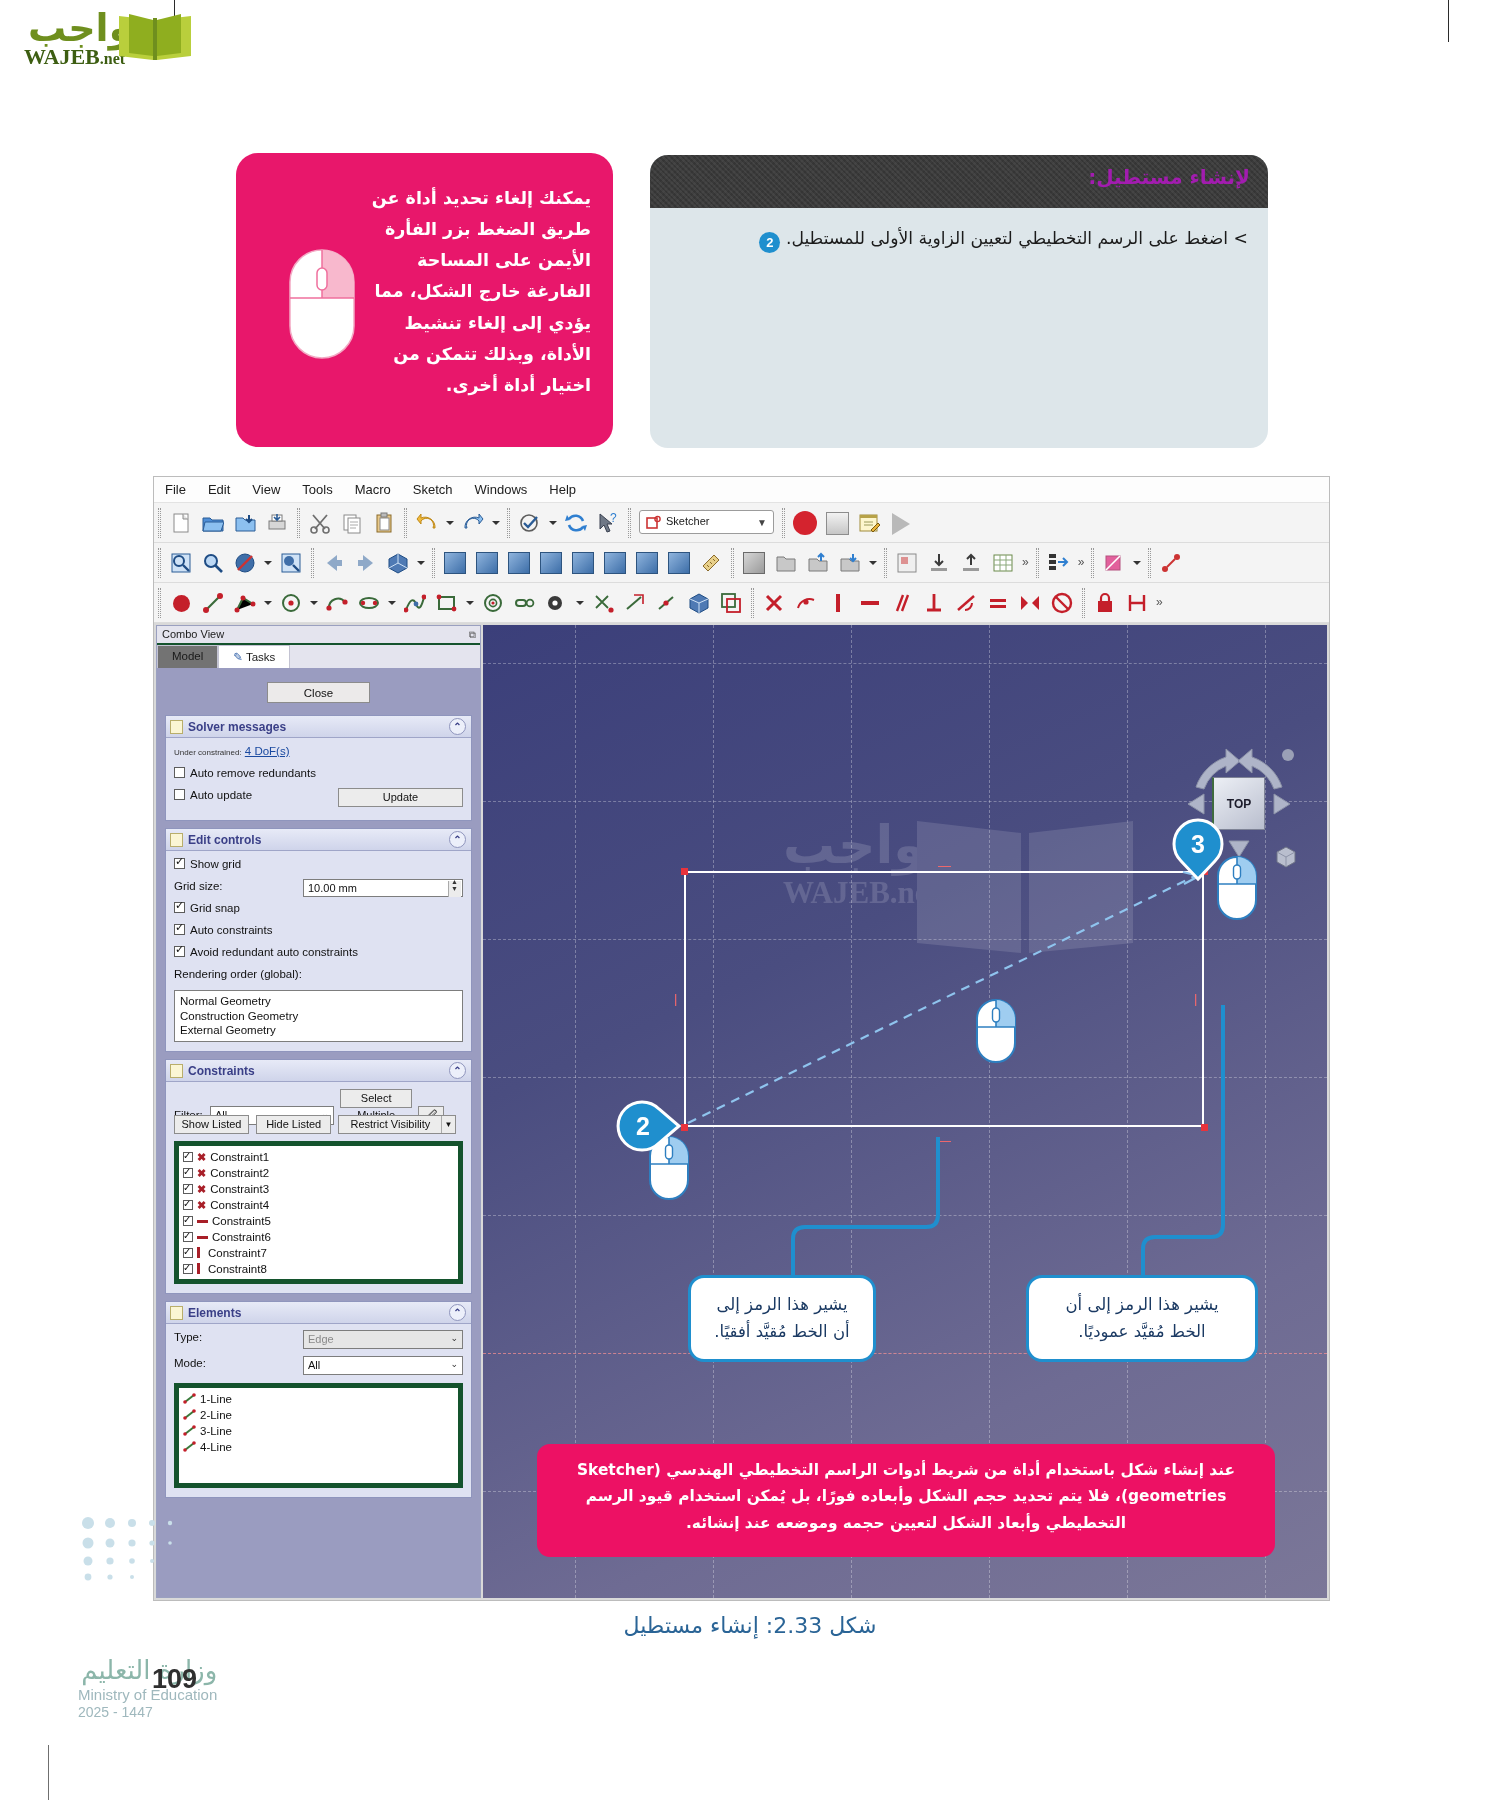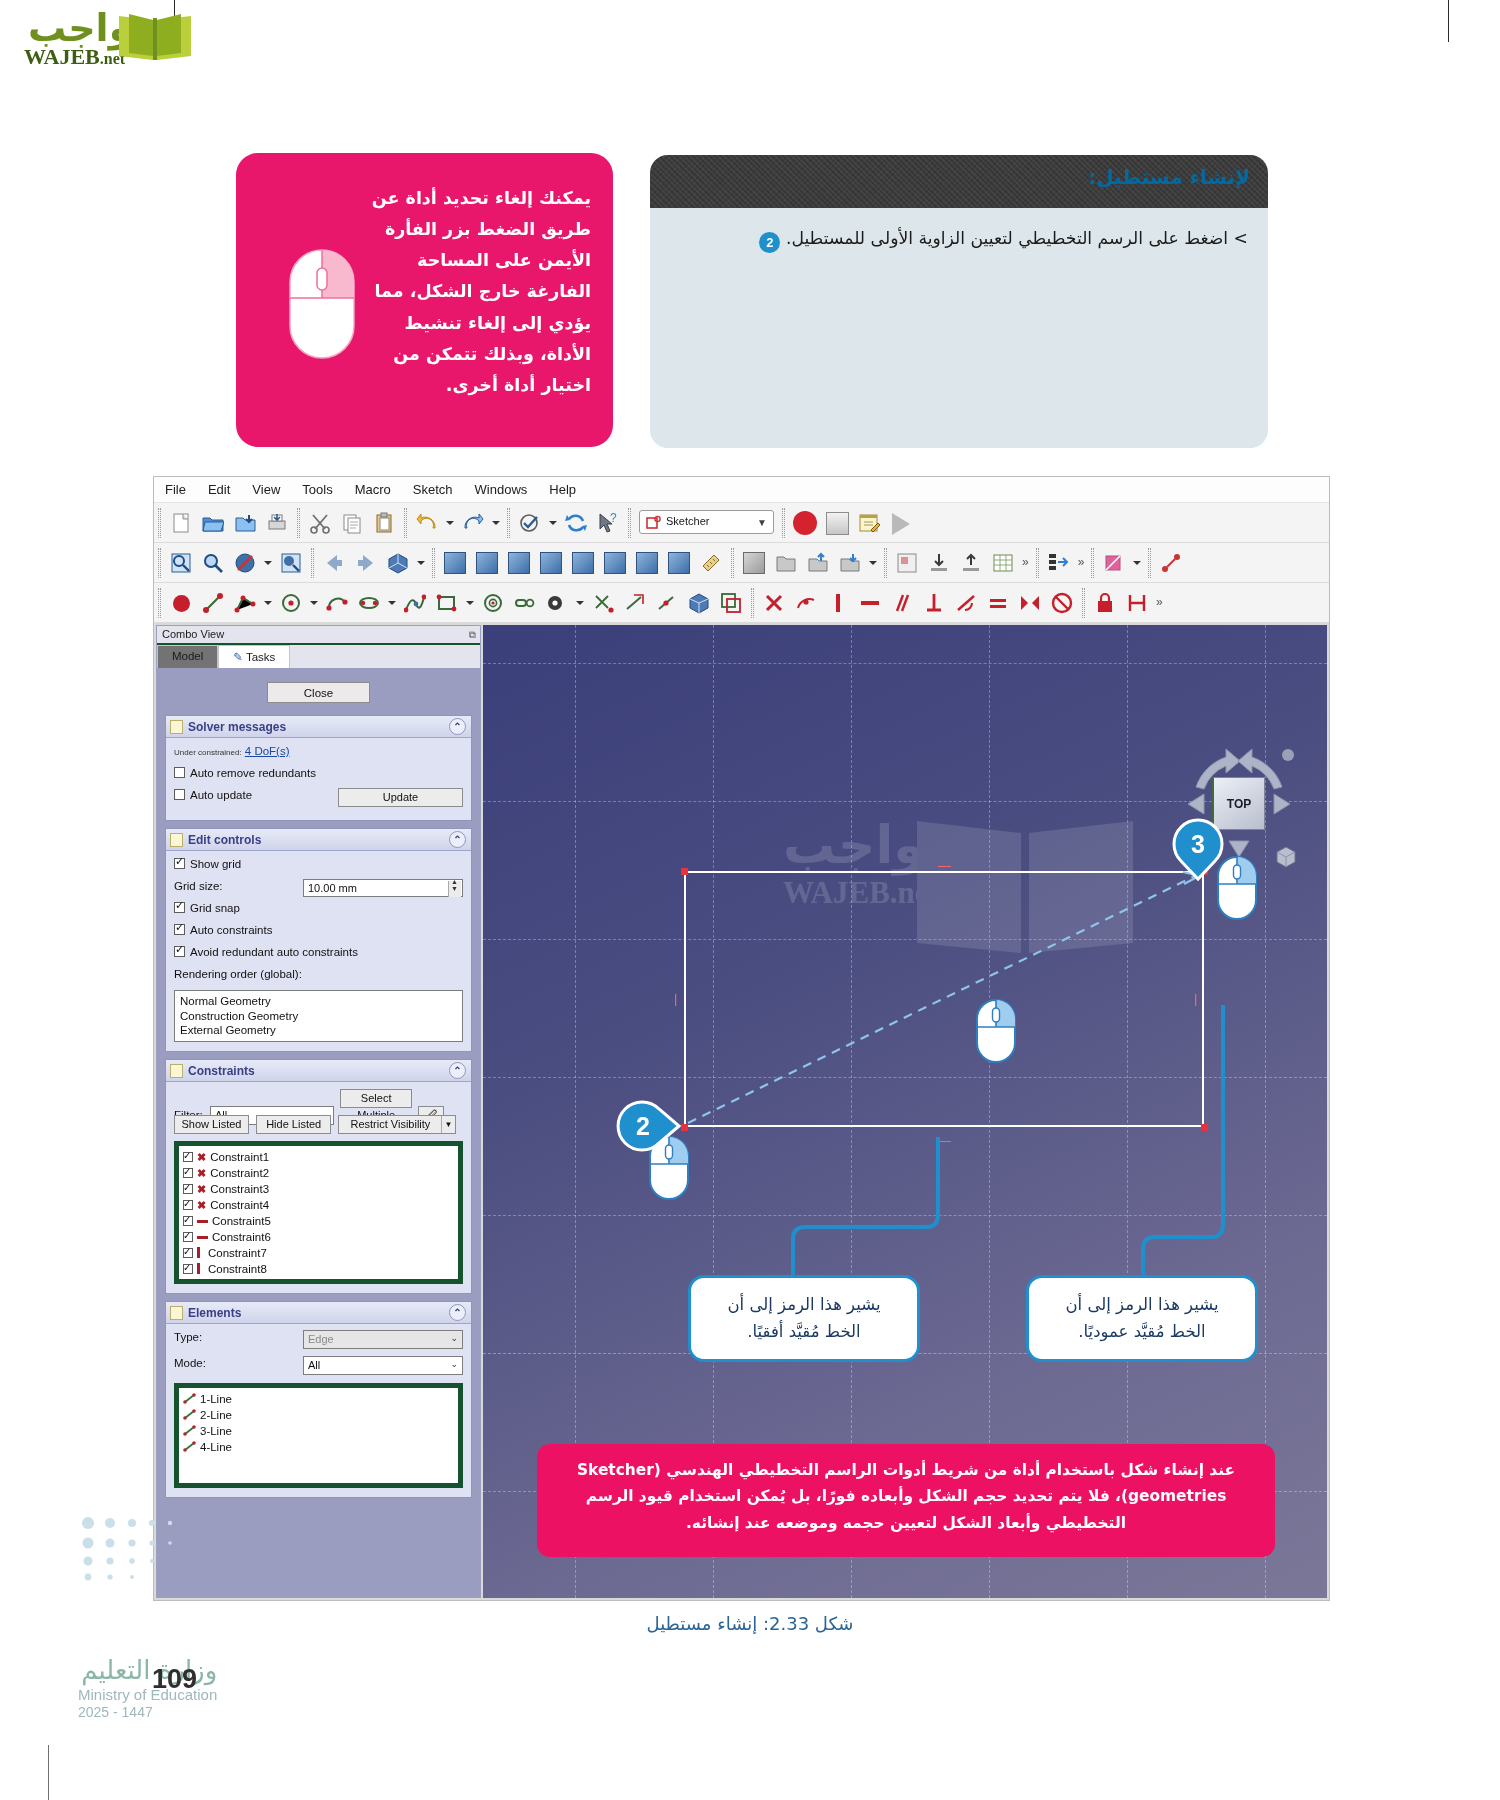--- a/index.html
+++ b/index.html
@@ -42,21 +42,21 @@
     position:absolute; left:650px; top:155px; width:618px; height:293px;
     background:#dde6ea; border-radius:18px; overflow:hidden;
   }
   .steps-header {
     position:absolute; left:0; top:0; width:100%; height:53px;
     background:#3a3a3a; background-image:
       repeating-linear-gradient(45deg, rgba(255,255,255,.055) 0 2px, transparent 2px 4px),
       repeating-linear-gradient(-45deg, rgba(0,0,0,.09) 0 2px, transparent 2px 4px);
   }
   .steps-title {
-    position:absolute; right:18px; top:10px; color:#0369a1; font-size:20px; font-weight:bold;
+    position:absolute; right:18px; top:10px; color:#a21caf; font-size:20px; font-weight:bold;
     direction:rtl; font-family:"DejaVu Sans", sans-serif;
   }
   .steps-body { position:absolute; left:0; top:53px; right:0; bottom:0; padding:16px 20px 0 20px; }
   .step-line {
     direction:rtl; text-align:right; color:#1b1b1b; font-size:17.2px; line-height:1.68;
     font-family:"DejaVu Sans", sans-serif; margin-bottom:9px; position:relative;
   }
   .step-line .arrow { color:#1b1b1b; }
   .badge-sm {
     display:inline-block; width:21px; height:21px; border-radius:50%;
@@ -214,21 +214,21 @@
   .note-pink {
     position:absolute; left:537px; top:1444px; width:738px; height:113px;
     background:#ed1164; border-radius:13px; color:#fff;
     font-size:15.4px; line-height:1.72; font-weight:bold; direction:rtl; text-align:center;
     padding:13px 20px; font-family:"DejaVu Sans", sans-serif;
   }
 
   
   .caption {
     position:absolute; left:0; top:1613px; width:1500px; text-align:center;
-    color:#2a6496; font-size:18px; direction:rtl; font-family:"DejaVu Sans", sans-serif;
+    color:#2a6496; font-size:22px; direction:rtl; font-family:"DejaVu Sans", sans-serif;
   }
 
   
   .foot-dots { position:absolute; left:80px; top:1515px; width:180px; height:75px; }
   .moe { position:absolute; left:78px; top:1655px; }
   .moe-ar { font-size:26px; color:#8cb6aa; font-family:"DejaVu Sans", sans-serif; direction:rtl; letter-spacing:1px;}
   .moe-en { font-size:15px; color:#9fb8bd; font-family:"Liberation Sans", sans-serif; margin-top:1px;}
   .moe-yr { font-size:14px; color:#9fb8bd; font-family:"Liberation Sans", sans-serif; margin-top:1px;}
   .pageno { position:absolute; left:152px; top:1664px; font-size:27px; font-weight:bold; color:#2f2f2f;
     font-family:"Liberation Sans", sans-serif; }
@@ -1036,21 +1036,21 @@
     <svg style="position:absolute;left:130px;top:470px;width:70px;height:62px" viewBox="0 0 70 62">
       <path d="M66 31 L46 48 A24 24 0 1 1 46 14 Z" fill="#1f8fce" stroke="#ffffff" stroke-width="3"></path>
       <text x="30" y="40" font-size="25" font-weight="bold" fill="#fff" text-anchor="middle" font-family="Liberation Sans">2</text>
     </svg>
 
     <svg style="position:absolute;left:0;top:0;width:100%;height:100%;pointer-events:none">
       <path d="M455 512 L455 590 Q455 602 443 602 L322 602 Q310 602 310 614 L310 650" stroke="#1f8fce" stroke-width="4" fill="none"></path>
       <path d="M740 380 L740 600 Q740 612 728 612 L672 612 Q660 612 660 624 L660 650" stroke="#1f8fce" stroke-width="4" fill="none"></path>
     </svg>
 
-    <div class="callout" style="left:205px; top:650px; width:232px;">يشير هذا الرمز إلى أن الخط مُقيَّد أفقيًا.</div>
+    <div class="callout" style="left:205px; top:650px; width:188px;">يشير هذا الرمز إلى أن الخط مُقيَّد أفقيًا.</div>
     <div class="callout" style="left:543px; top:650px; width:232px;">يشير هذا الرمز إلى أن الخط مُقيَّد عموديًا.</div>
   </div>
 </div>
 
 <div class="note-pink">عند إنشاء شكل باستخدام أداة من شريط أدوات الراسم التخطيطي الهندسي (Sketcher geometries)، فلا يتم تحديد حجم الشكل وأبعاده فورًا، بل يُمكن استخدام قيود الرسم التخطيطي وأبعاد الشكل لتعيين حجمه وموضعه عند إنشائه.</div>
 
 <div class="caption">شكل 2.33: إنشاء مستطيل</div>
 
 <div class="foot-dots">
   <svg width="180" height="75" viewBox="0 0 180 75">

